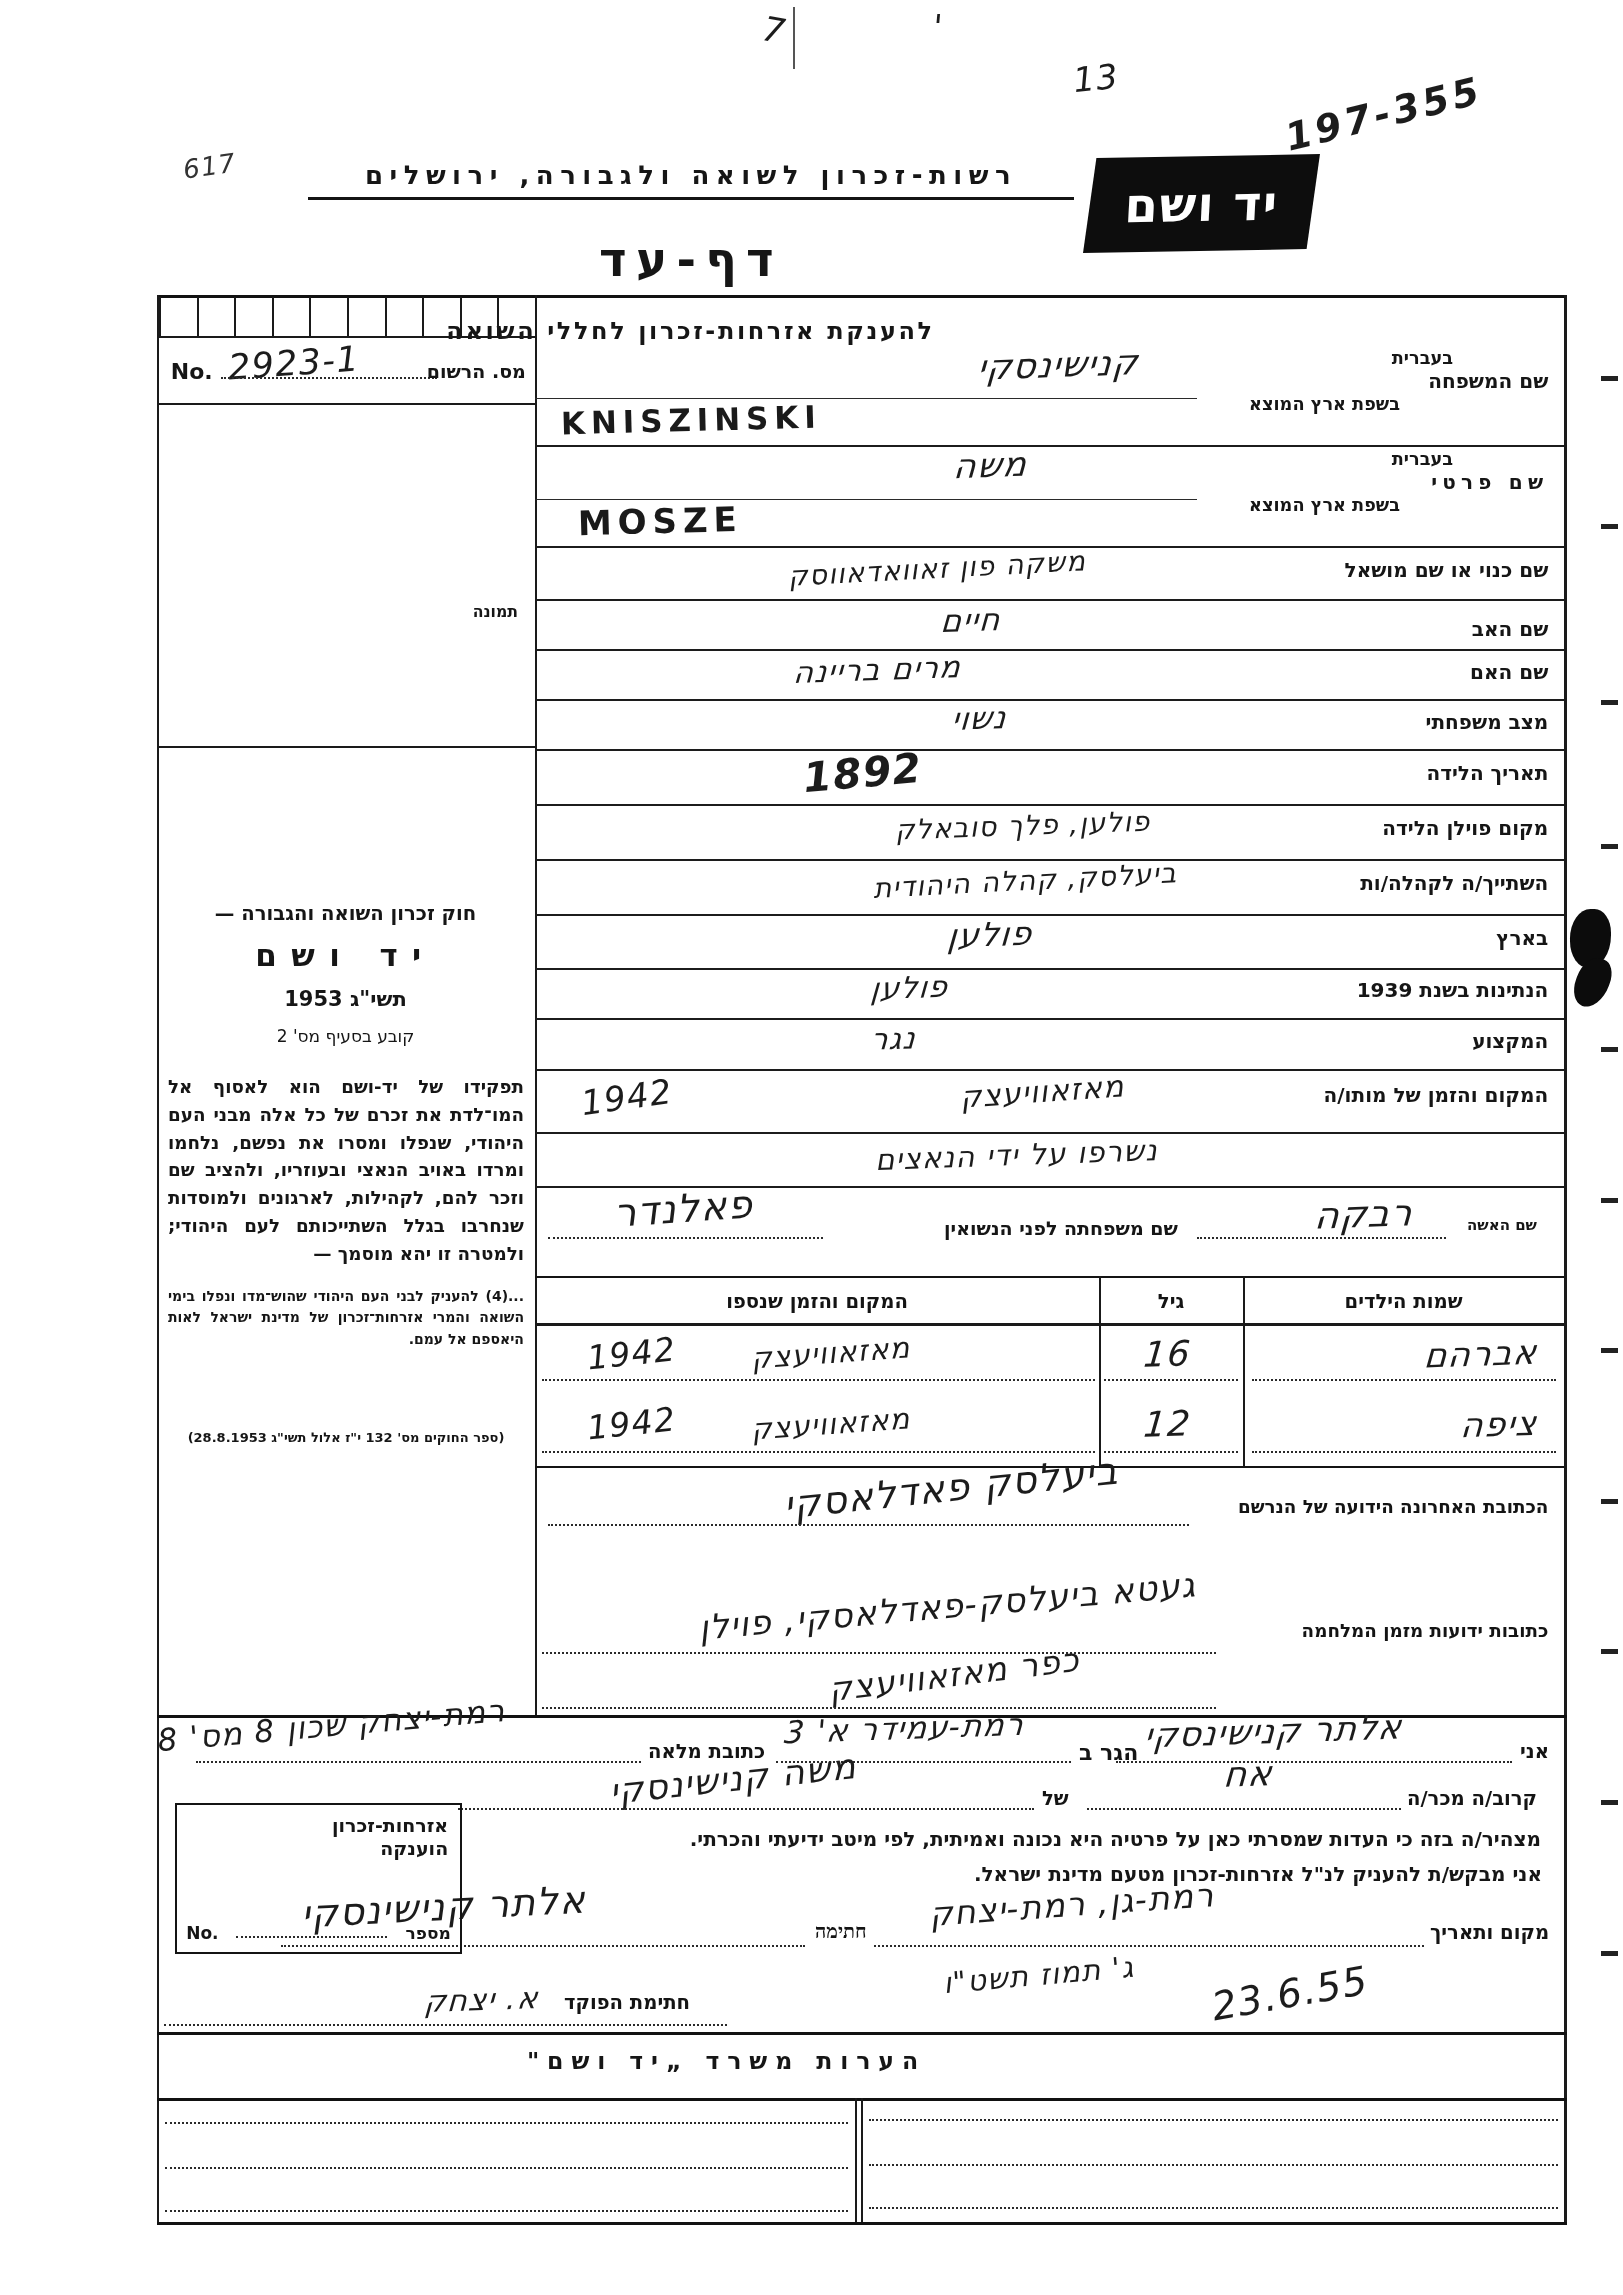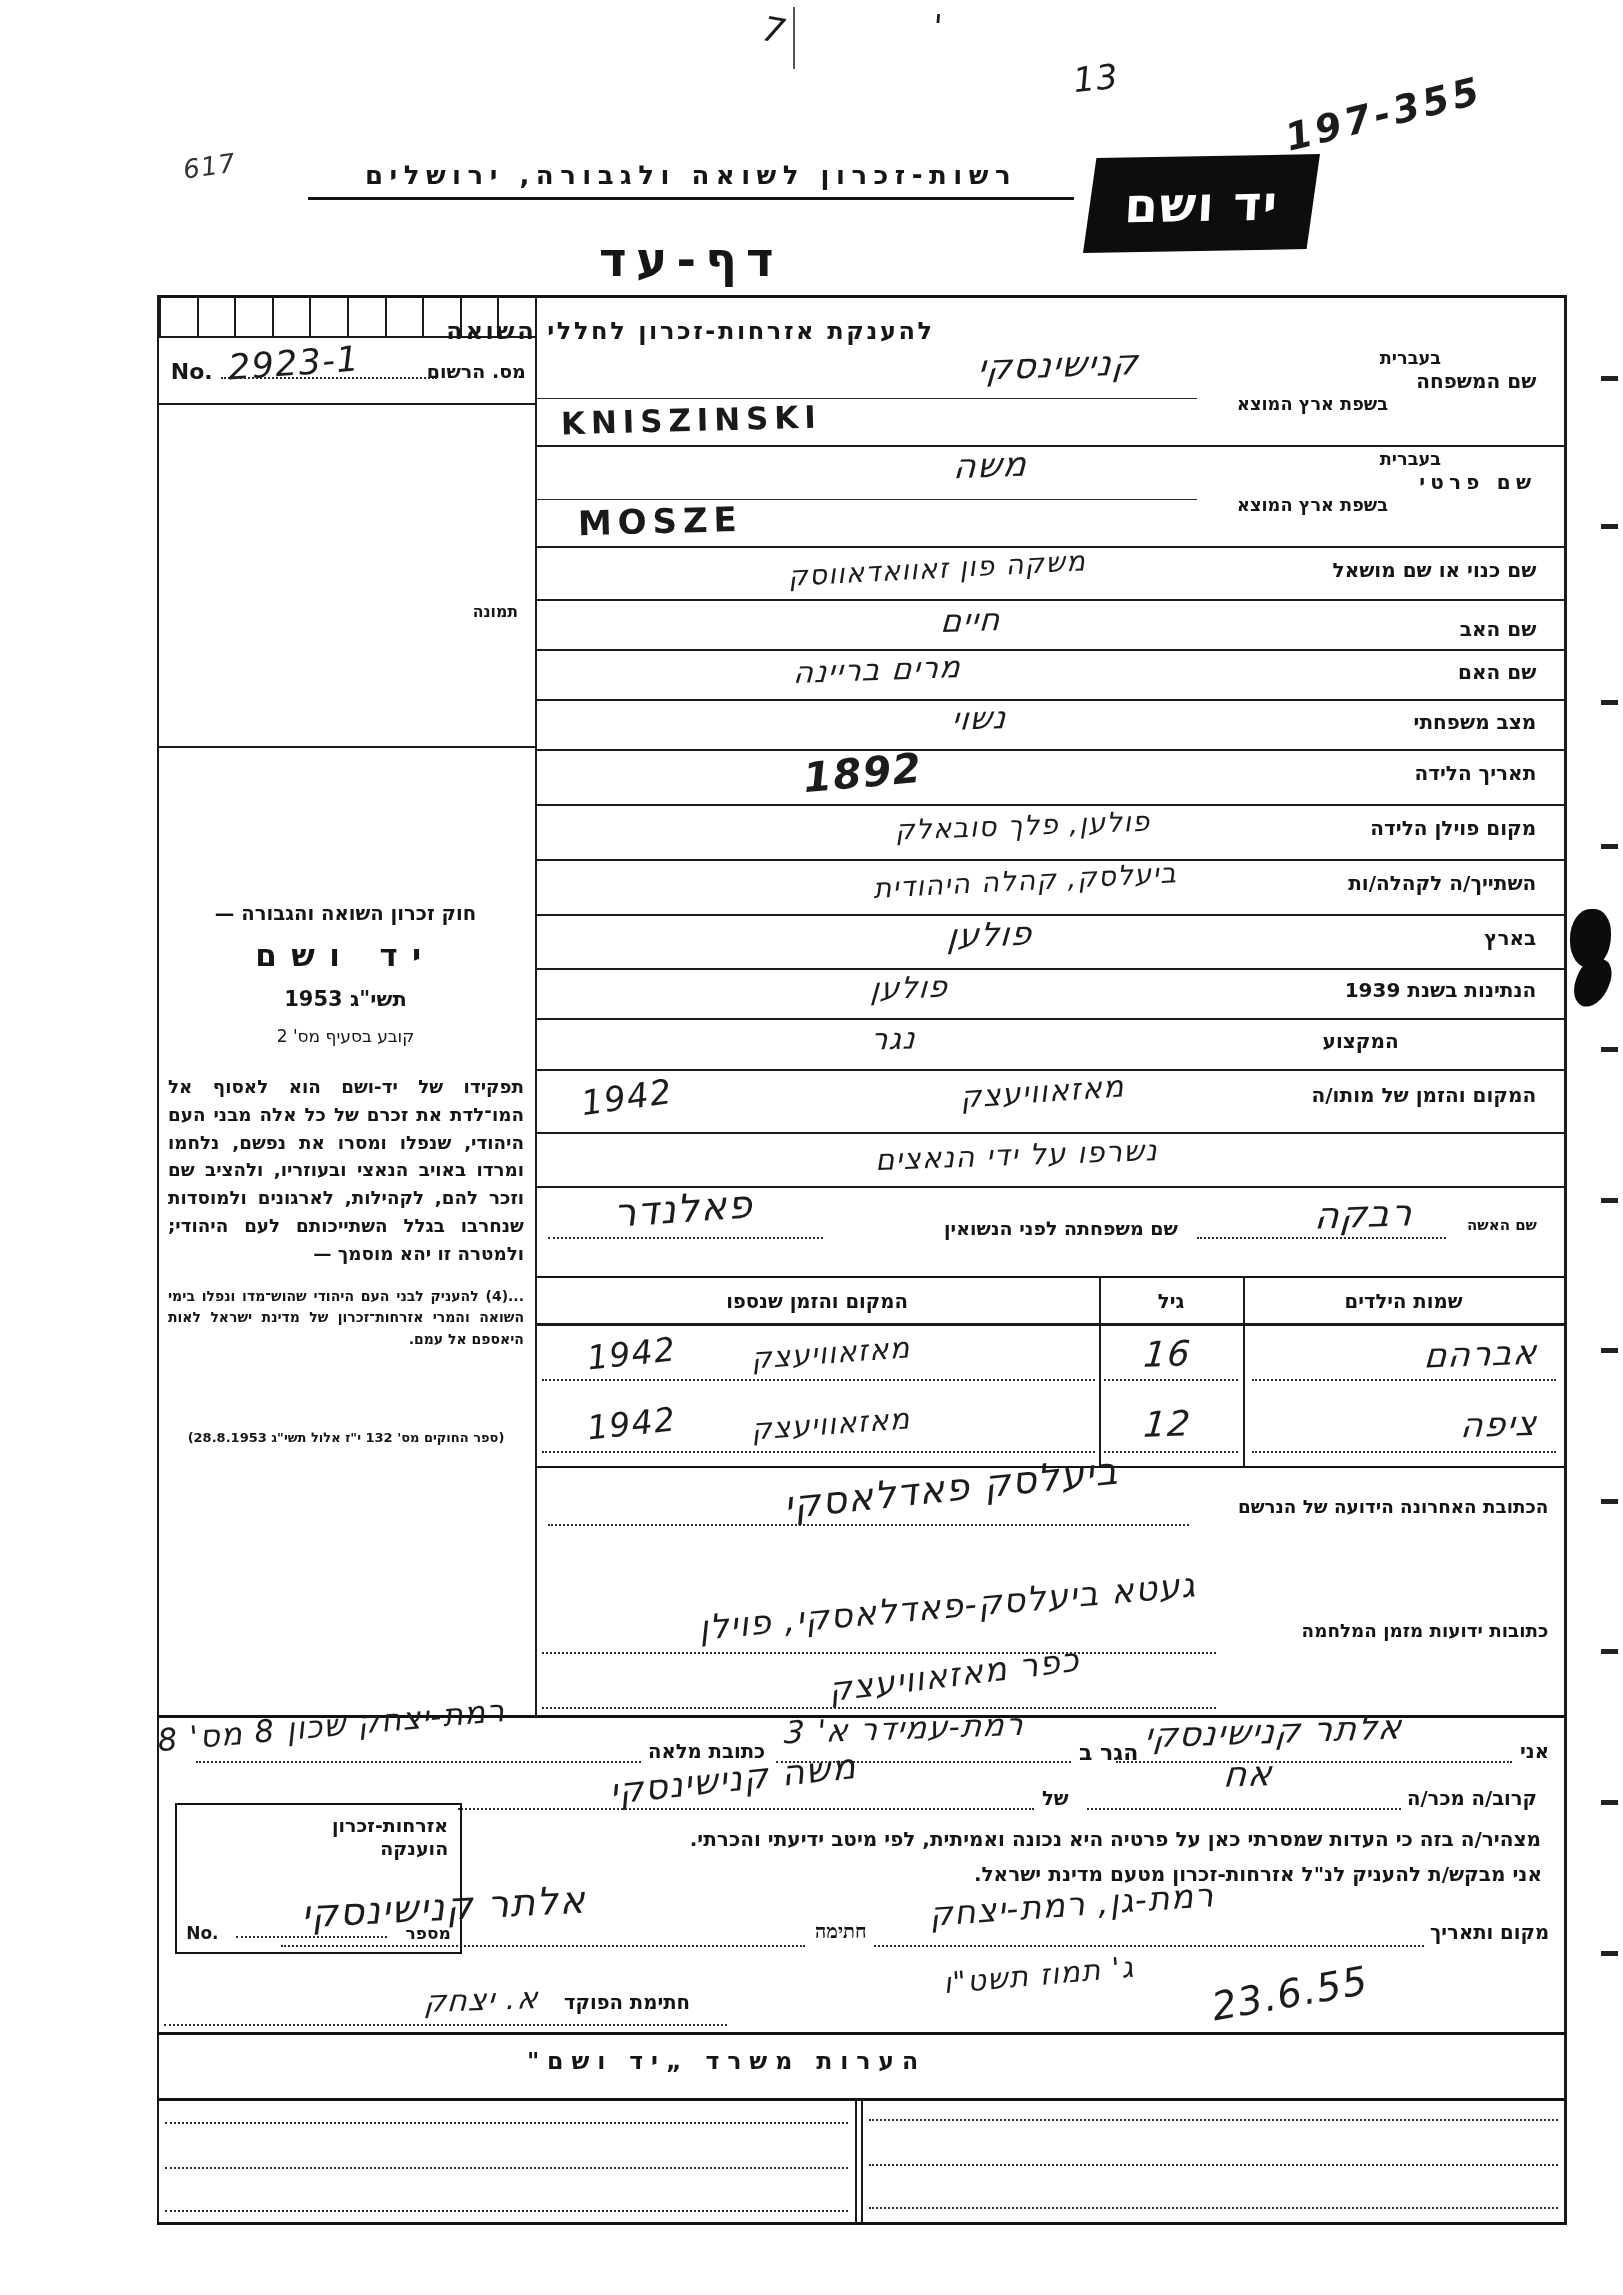--- a/index.html
+++ b/index.html
@@ -10,21 +10,21 @@
   .lbl{font-weight:bold;color:#141414;}
   .hw{font-family:"DejaVu Sans",sans-serif;font-style:italic;color:#1c1c1c;
       transform:skewX(-7deg) rotate(-2deg);letter-spacing:1.3px;white-space:nowrap;}
   .hwlat{font-family:"DejaVu Sans",sans-serif;font-weight:bold;color:#1a1a1a;
       letter-spacing:5.9px;transform:rotate(-1.5deg);white-space:nowrap;}
   .hline{background:#1a1a1a;height:2px;}
   .vline{background:#1a1a1a;width:2px;}
   .thick{height:3.3px;background:#111;}
   .dots{border-bottom:2.6px dotted #2a2a2a;}
   .row{position:absolute;left:535px;width:1029px;border-bottom:2px solid #1c1c1c;}
-  .row .lblbox{position:absolute;right:12px;top:0;width:367px;height:100%;direction:rtl;}
+  .row .lblbox{position:absolute;right:0;top:0;width:367px;height:100%;direction:rtl;}
   .row .entry{position:absolute;left:0;top:0;width:662px;height:100%;}
   .sub{font-weight:bold;font-size:17.7px;}
   .main-lbl{font-weight:bold;font-size:20px;}
   .cellstrip{position:absolute;display:flex;}
   .cellstrip div{border-left:2px solid #1a1a1a;height:100%;flex:1;}
   .tick{position:absolute;width:17px;height:4.6px;background:#222;}
   .blob{position:absolute;background:#0c0c0c;border-radius:50% 40% 55% 45%;}
   .law{direction:rtl;text-align:justify;font-weight:bold;line-height:1.52;}
   .ctr{text-align:center;}
 </style>
@@ -186,21 +186,21 @@
     <div class="lblbox">
         <div class="main-lbl" style="padding:10.5px 15.7px 0 0;">הנתינות בשנת 1939</div>
       </div>
     <div class="entry">
         <span class="hw" style="position:absolute;right:249px;top:2.6px;font-size:30px;">פולען</span>
       </div>
   </div>
 
   <div class="row" style="top:1018px;height:51px;">
     <div class="lblbox">
-        <div class="main-lbl" style="padding:10.5px 15.7px 0 0;text-align:center;">המקצוע</div>
+        <div class="main-lbl" style="padding:10.5px 15.7px 0 0;">המקצוע</div>
       </div>
     <div class="entry">
         <span class="hw" style="position:absolute;right:281px;top:2.6px;font-size:30px;">נגר</span>
       </div>
   </div>
 
   <div class="row" style="top:1070px;height:62px;">
     <div class="lblbox">
         <div class="main-lbl" style="padding:13px 15.7px 0 0;">המקום והזמן של מותו/ה</div>
       </div>

